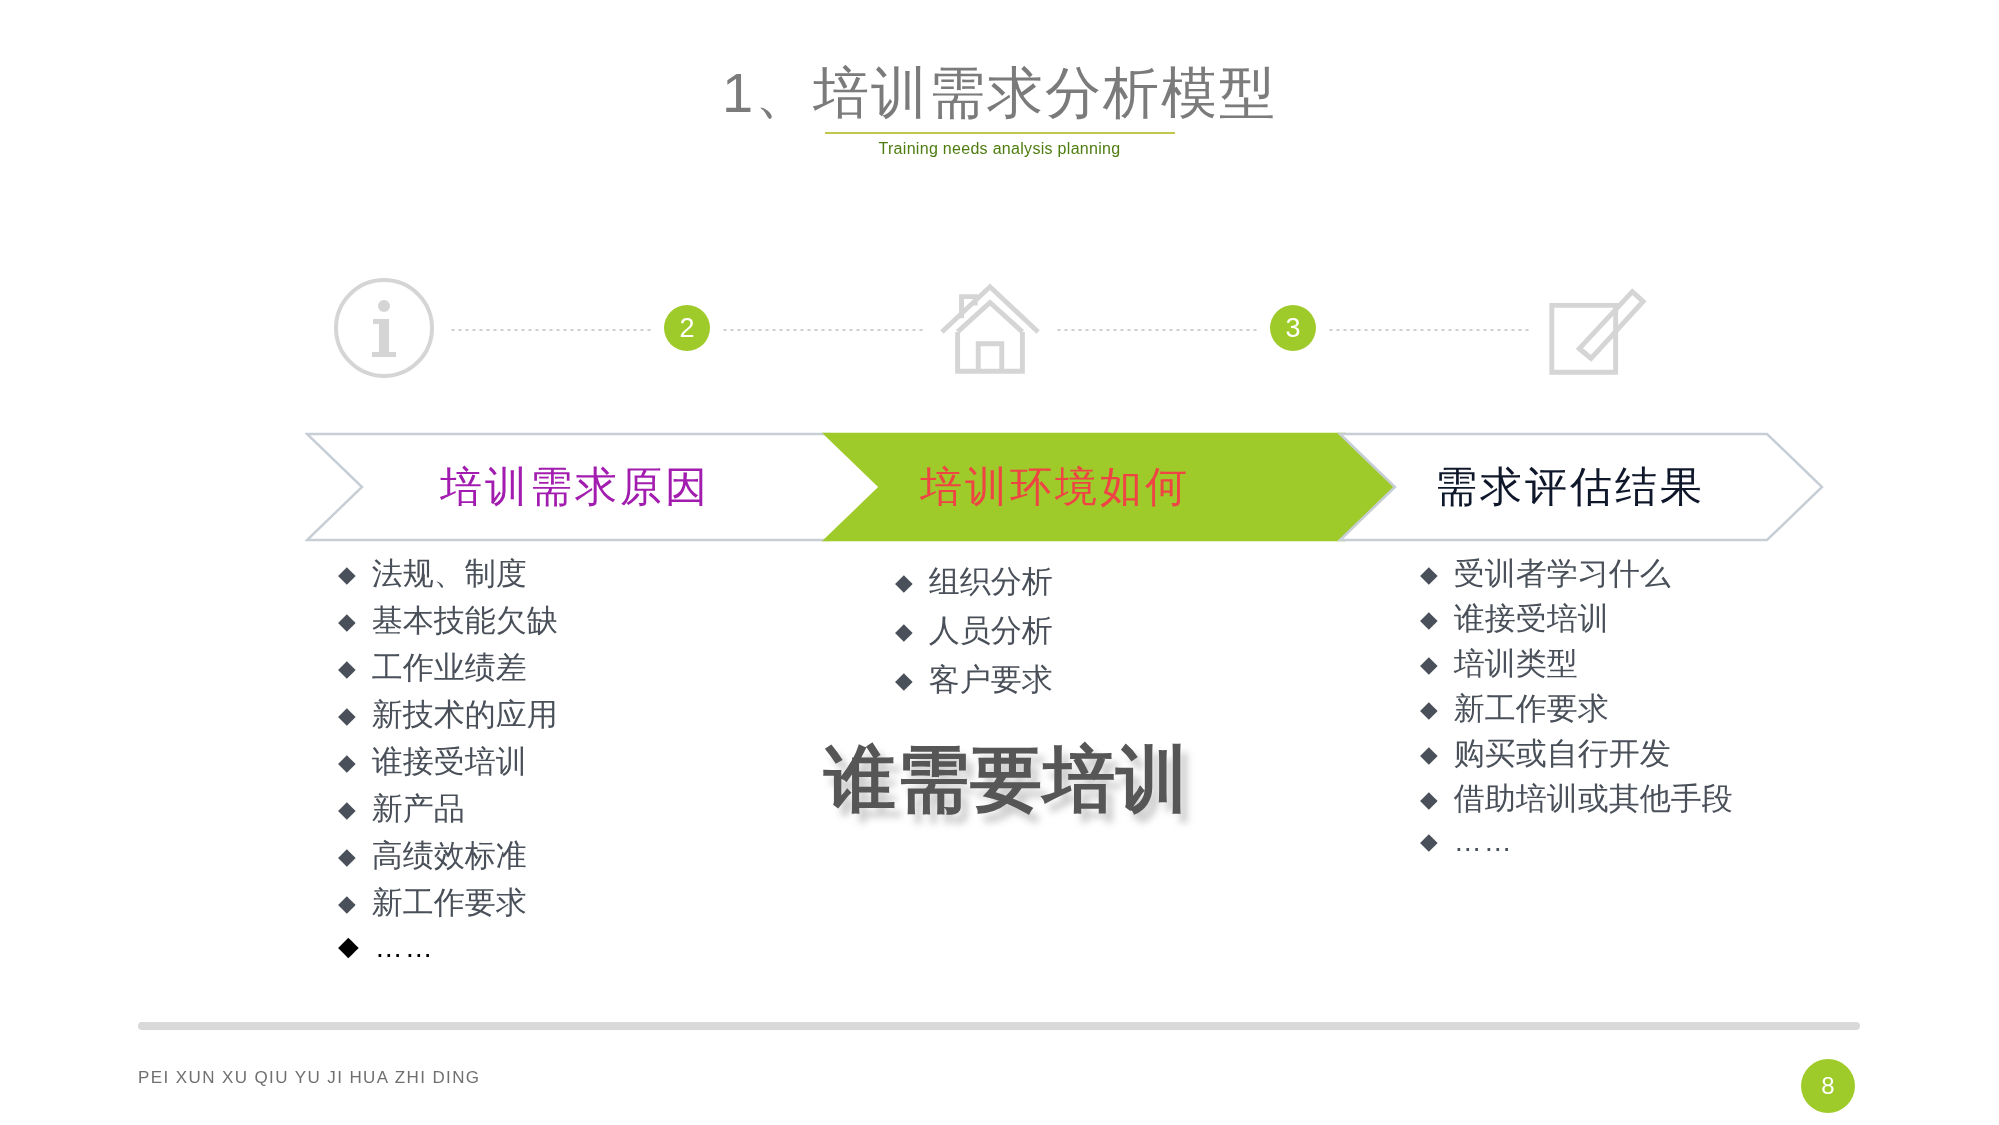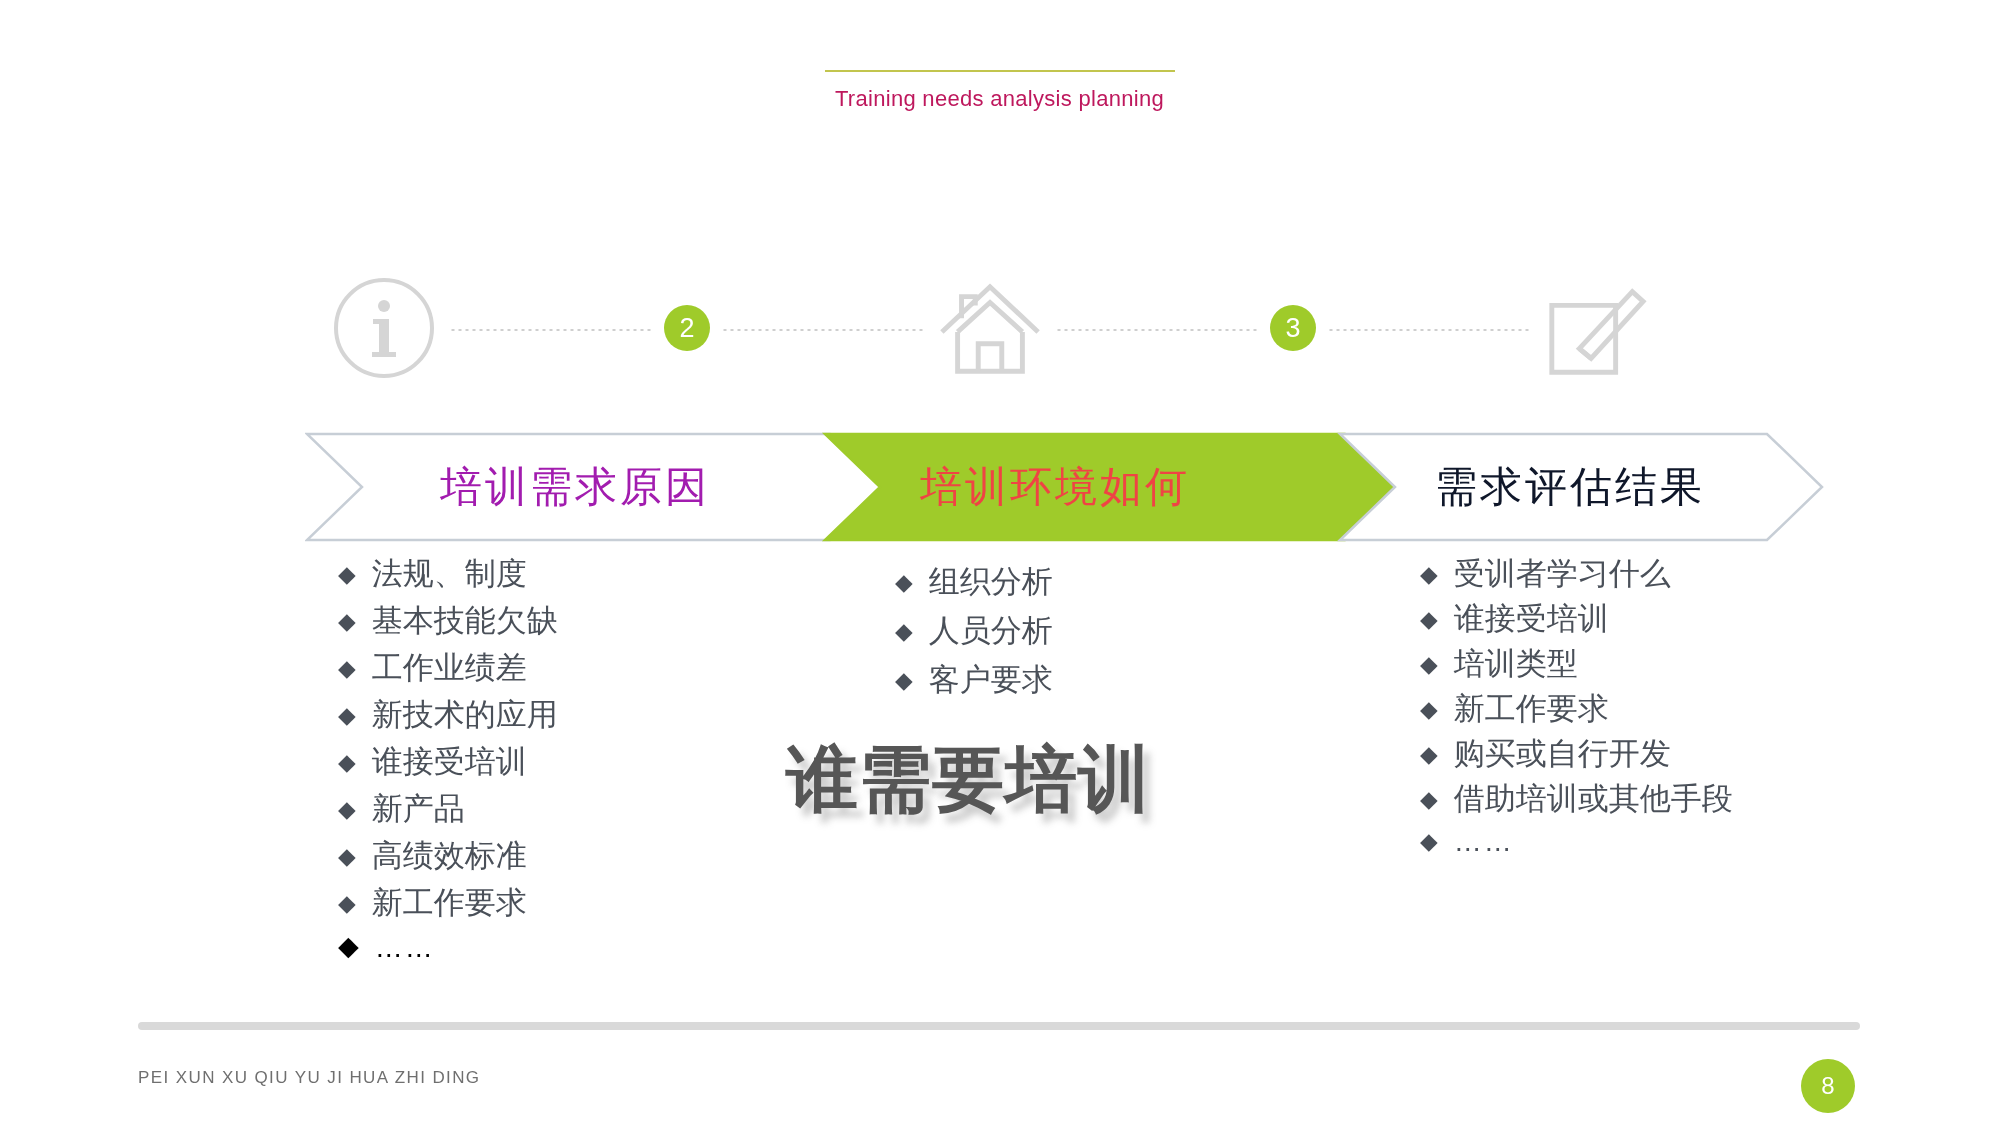--- a/index.html
+++ b/index.html
@@ -34,23 +34,23 @@
     line-height: 1.1;
     white-space: nowrap;
   }
   #title-rule {
     width: 350px;
     height: 2px;
     background: #c2c54e;
     margin: 8px auto 0 auto;
   }
   #slide-subtitle {
-    margin-top: 14px;
-    font-size: 22px;
-    color: #be185d;
+    margin-top: 6px;
+    font-size: 16px;
+    color: #4d7c0f;
     letter-spacing: 0.3px;
   }
 
   
   #step-row {
     position: absolute;
     left: 330px;
     top: 268px;
     width: 1320px;
     height: 120px;
@@ -153,21 +153,21 @@
   }
   .bullet-item.dark .bullet-mark { font-size: 27px; }
   .bullet-item.muted .bullet-mark,
   .bullet-item.muted .bullet-text {
     color: #4a5059;
   }
 
   
   #big-headline {
     position: absolute;
-    left: 786px;
+    left: 824px;
     top: 732px;
     font-size: 72px;
     font-weight: bold;
     color: #565656;
     letter-spacing: 1px;
     white-space: nowrap;
     text-shadow: 7px 9px 7px rgba(120,120,120,0.38);
   }
 
   
@@ -203,20 +203,21 @@
     justify-content: center;
     line-height: 1;
   }
 </style>
 </head>
 <body>
 
 <div id="slide">
 
   <div id="title-block">
+    <div id="slide-title">1、培训需求分析模型</div>
     <div id="title-rule"></div>
     <div id="slide-subtitle">Training needs analysis planning</div>
   </div>
 
   <div id="step-row">
 
     <div class="step-icon">
       <svg class="icon-svg" width="104" height="104" viewBox="0 0 104 104">
         <circle cx="52" cy="52" r="48" fill="none" stroke="#d5d5d5" stroke-width="4"></circle>
         <circle cx="52" cy="30" r="6" fill="#d5d5d5"></circle>

